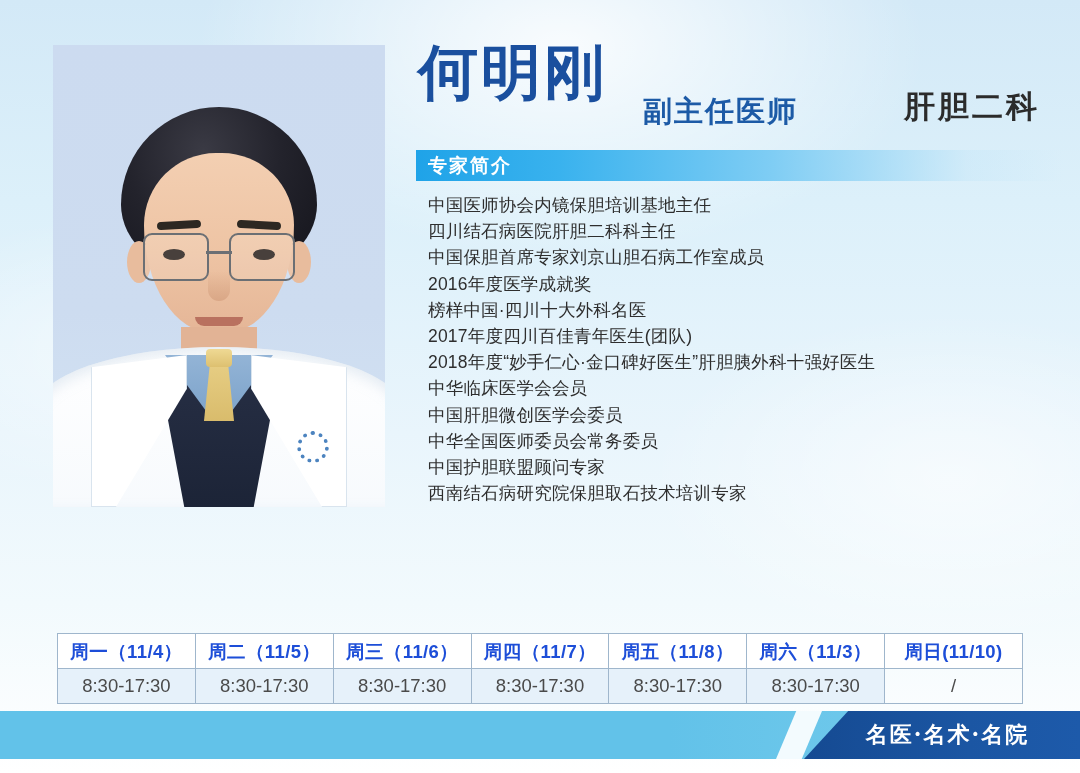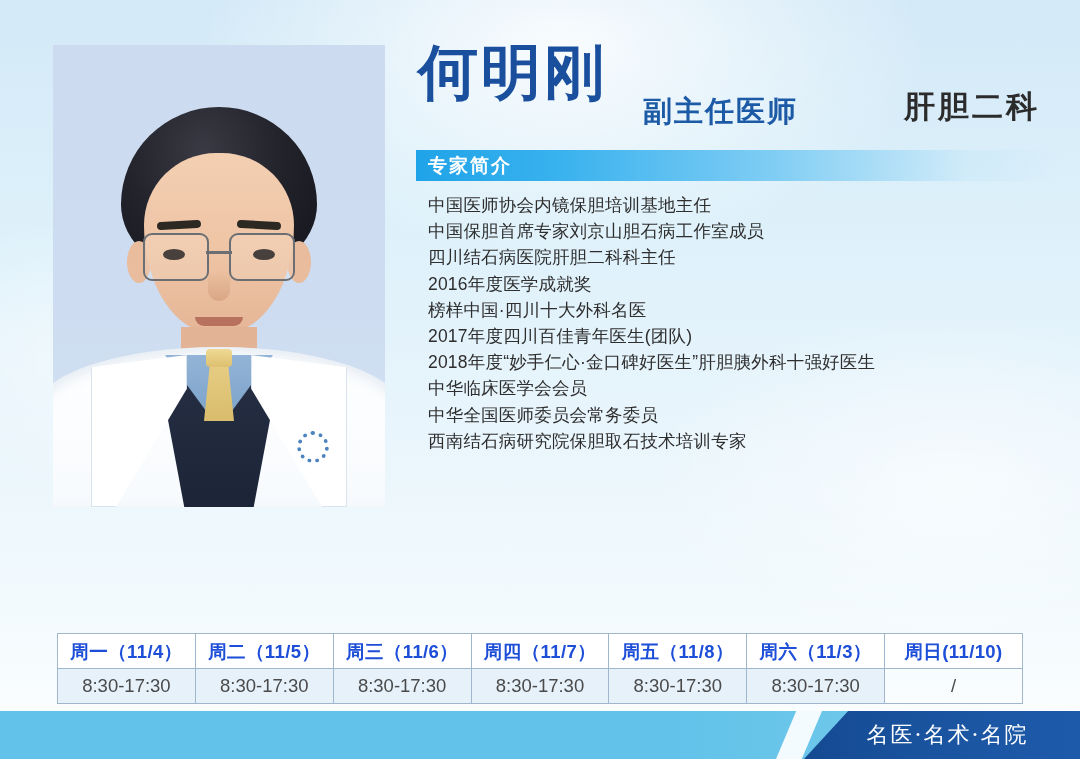--- a/index.html
+++ b/index.html
@@ -153,21 +153,21 @@
     clip-path:polygon(44% 0,100% 0,56% 100%,0 100%);
     opacity:.92;
   }
   .footer-panel{
     position:absolute;right:0;top:0;width:276px;height:48px;
     background:linear-gradient(90deg,#154a92 0%,#1b56a3 60%,#1d5aaa 100%);
     clip-path:polygon(16% 0,100% 0,100% 100%,0 100%);
   }
   .footer-panel span{
     position:absolute;left:52%;top:50%;transform:translate(-50%,-50%);
-    color:#ffffff;font-size:22px;font-weight:400;letter-spacing:2px;
+    color:#ffffff;font-size:22px;font-weight:700;letter-spacing:2px;
     font-family:"DejaVu Serif","Liberation Serif",serif;white-space:nowrap;
   }
 </style>
 </head>
 <body>
 
 <div class="card">
 
   <div class="photo">
     <div class="ph-hair"></div>
@@ -199,28 +199,30 @@
     <div class="hdr-title">副主任医师</div>
     <div class="hdr-dept">肝胆二科</div>
   </div>
 
   <div class="sec-bar">
     <span>专家简介</span>
   </div>
 
   <div class="creds">
     <div>中国医师协会内镜保胆培训基地主任</div>
+    <div>四川结石病医院肝胆二科科主任</div>
     <div>中国保胆首席专家刘京山胆石病工作室成员</div>
-    <div>四川结石病医院肝胆二科科主任</div>
     <div>2016年度医学成就奖</div>
     <div>榜样中国·四川十大外科名医</div>
     <div>2017年度四川百佳青年医生(团队)</div>
     <div>2018年度“妙手仁心·金口碑好医生”肝胆胰外科十强好医生</div>
     <div>中华临床医学会会员</div>
+    <div>中国肝胆微创医学会委员</div>
     <div>中华全国医师委员会常务委员</div>
+    <div>中国护胆联盟顾问专家</div>
     <div>西南结石病研究院保胆取石技术培训专家</div>
   </div>
 
 
   <table class="sched">
     <tbody>
         <tr>
       <th>周一（11/4）</th>
       <th>周二（11/5）</th>
       <th>周三（11/6）</th>

